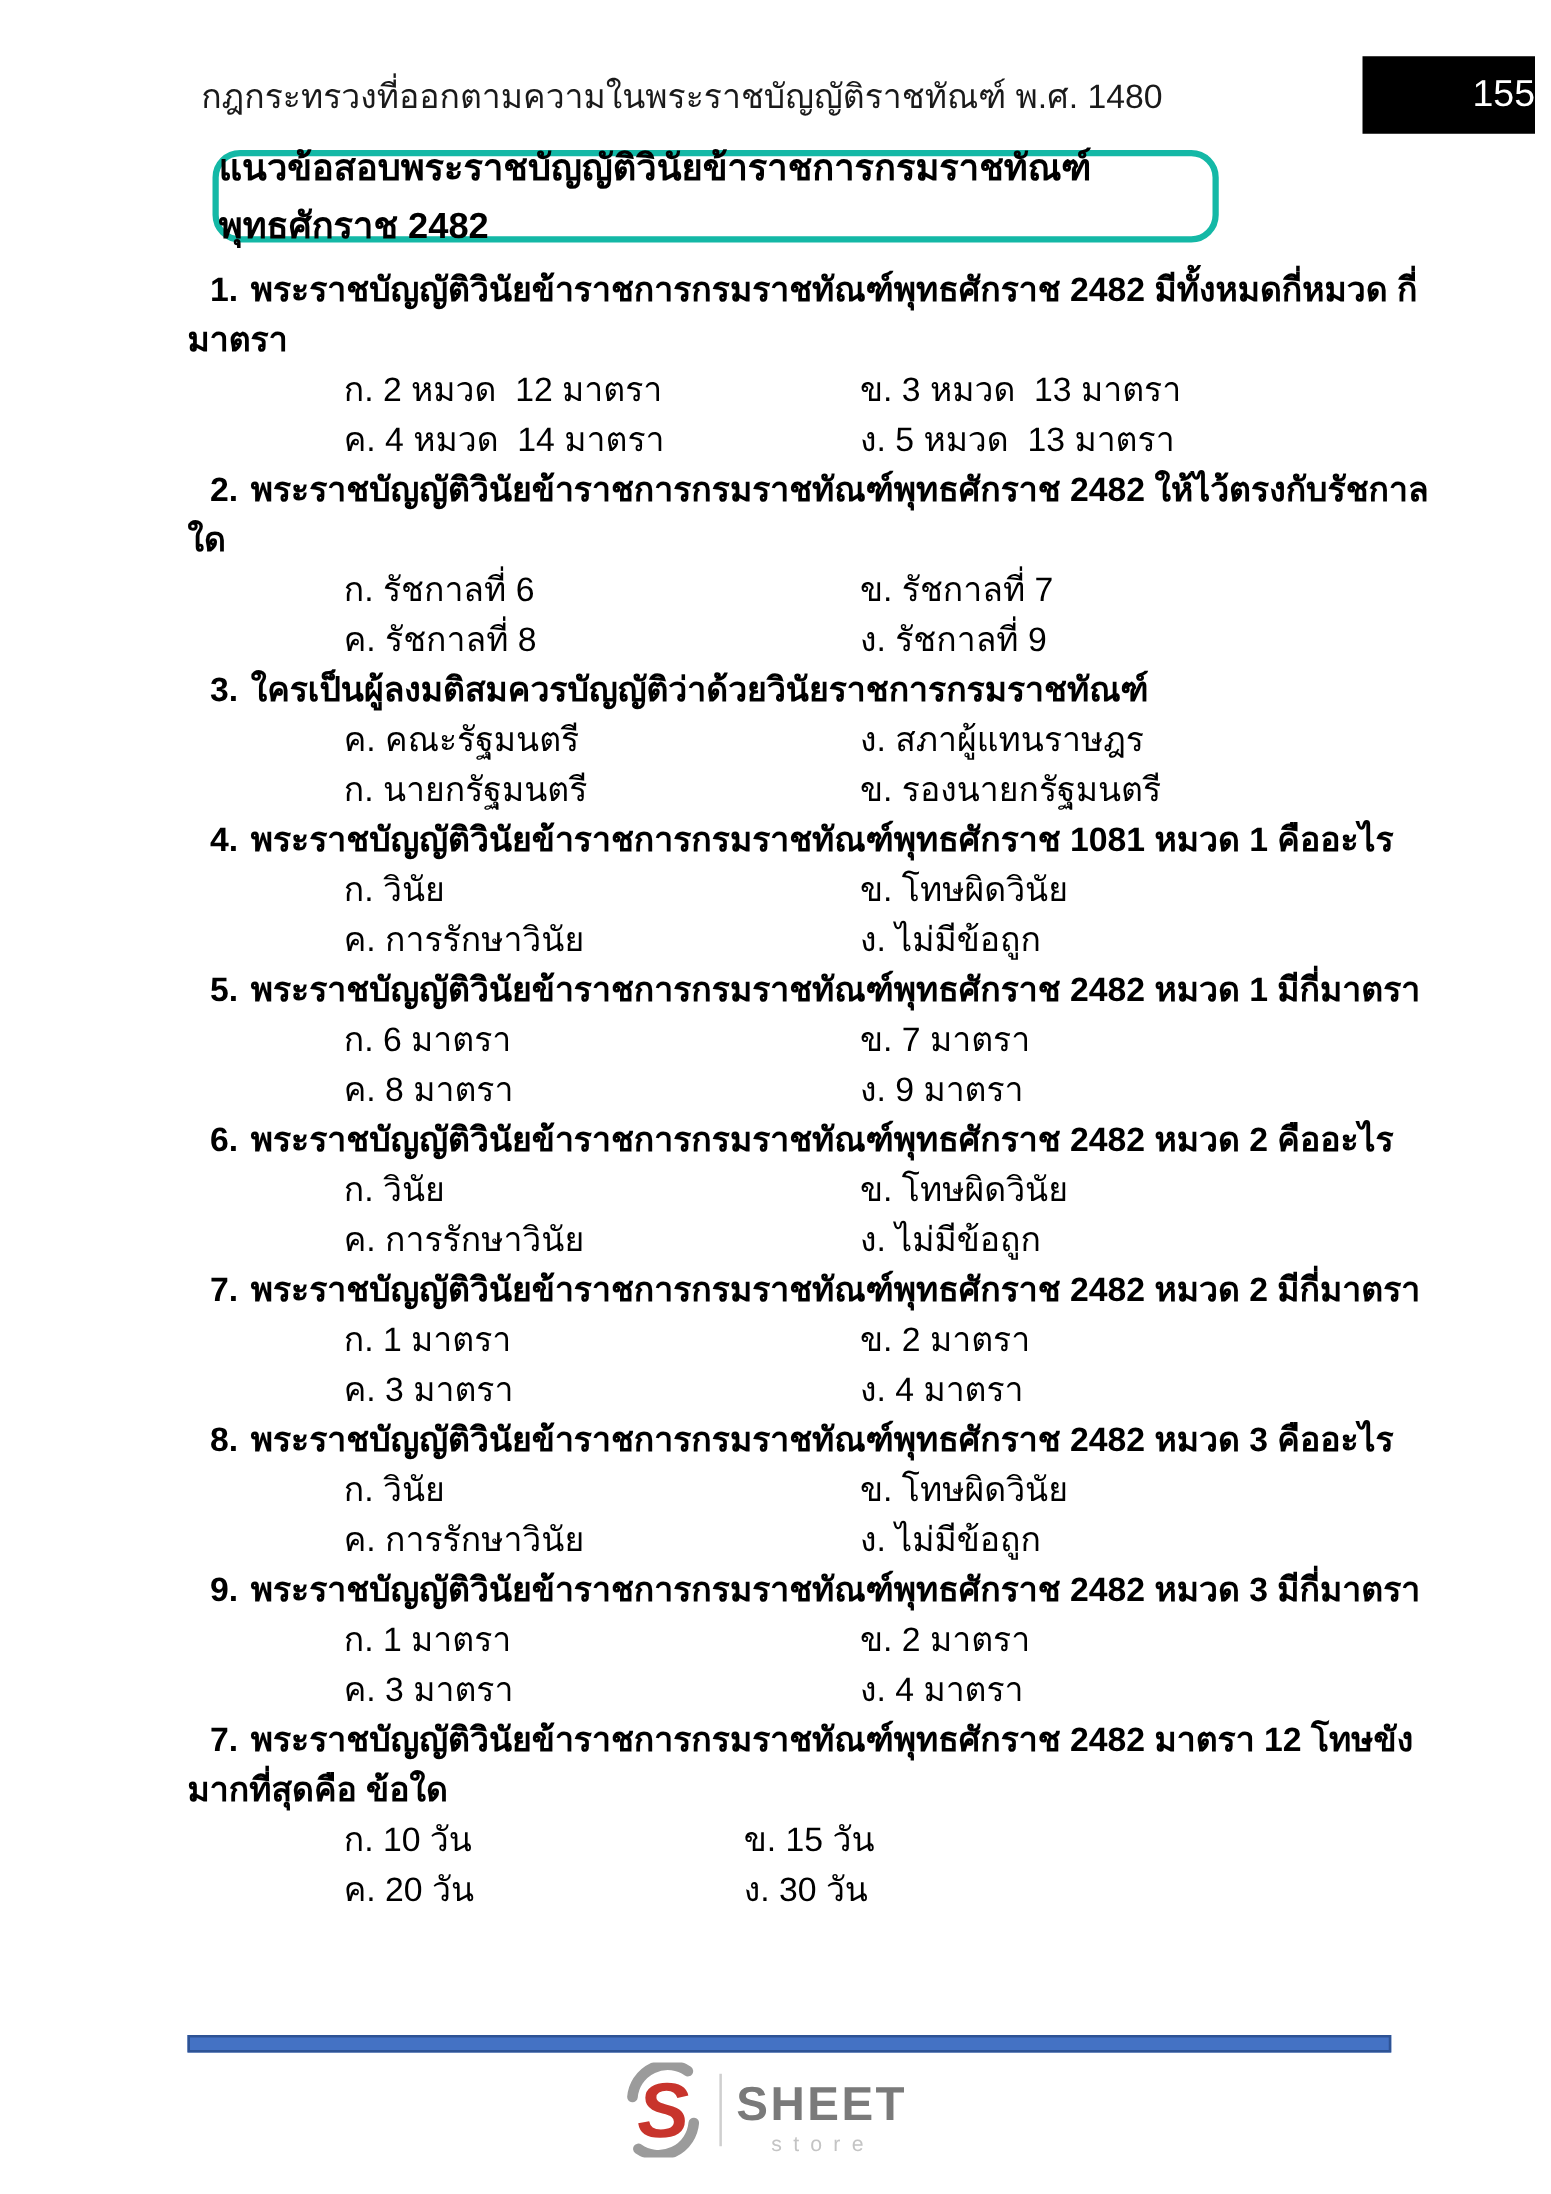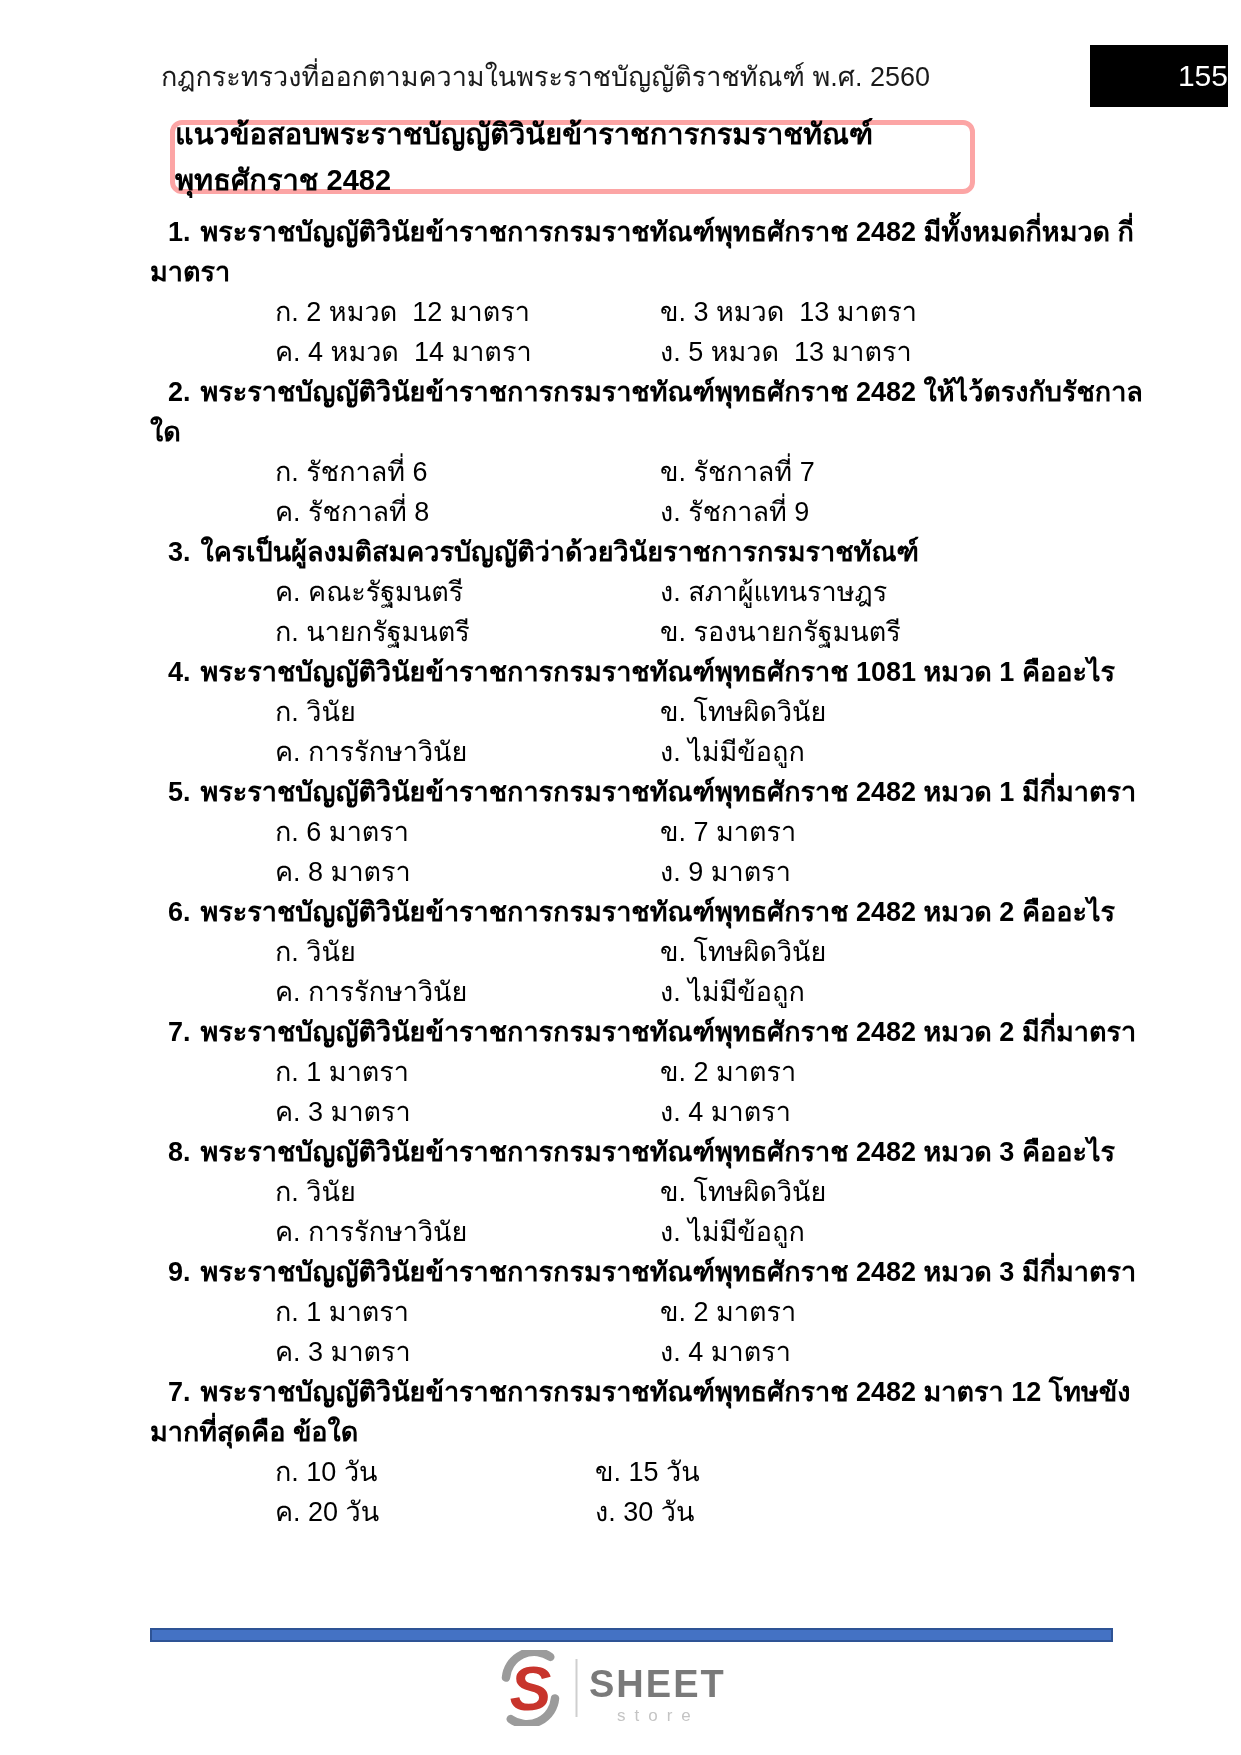--- a/index.html
+++ b/index.html
@@ -18,56 +18,56 @@
   }
   .page-badge{
     position:absolute;left:1090px;top:45px;width:138px;height:62px;
     background:#000000;color:#ffffff;
     display:flex;align-items:center;justify-content:flex-end;
     padding-right:0;box-sizing:border-box;font-size:30px;
   }
   
   .title-box{
     position:absolute;left:170px;top:120px;width:805px;height:74px;
-    box-sizing:border-box;border:5px solid #fca5a5;border-radius:12px;
+    box-sizing:border-box;border:5px solid #14b8a6;border-radius:22px;
     display:flex;align-items:center;justify-content:center;
   }
   .title-box .t{font-size:29px;font-weight:bold;color:#000;}
   
   .questions{position:absolute;left:150px;top:212px;width:1000px;}
   .q-line{
     font-weight:bold;font-size:27px;line-height:40px;
     text-indent:18px;color:#000;
   }
   .q-line .q-num{margin-right:10px;}
   .opt-row{position:relative;height:40px;font-size:27px;color:#000;}
   .opt-row .opt{position:absolute;top:0;line-height:40px;white-space:pre-wrap;margin-left:30px;}
   .opt.c1{left:95px;}
-  .opt.c2{left:480px;}
+  .opt.c2{left:508px;}
   .opts-narrow .opt.c2{left:415px;text-align:right;}
   
   .footer-bar{
     position:absolute;left:150px;top:1628px;width:963px;height:14px;
     box-sizing:border-box;background:#4472C4;border:2px solid #2E5395;
   }
   .footer-logo{
     position:absolute;top:1650px;left:50%;transform:translateX(-54%);
     display:flex;align-items:center;gap:12px;
   }
   .logo-divider{width:2px;height:58px;background:#cfcfcf;}
   .logo-text{display:flex;flex-direction:column;line-height:1;}
   .logo-title{font-size:38px;font-weight:bold;color:#7a7a7a;letter-spacing:2px;margin-top:13px;}
   .logo-subtitle{font-size:17px;color:#c4c4c4;letter-spacing:9px;margin-top:4px;margin-left:28px;}
 </style>
 </head>
 <body>
 
 <div class="page">
 
-  <div class="doc-header">กฎกระทรวงที่ออกตามความในพระราชบัญญัติราชทัณฑ์ พ.ศ. 2560</div>
+  <div class="doc-header">กฎกระทรวงที่ออกตามความในพระราชบัญญัติราชทัณฑ์ พ.ศ. 1480</div>
   <div class="page-badge">
     <span>155</span>
   </div>
 
   <div class="title-box">
     <span class="t">แนวข้อสอบพระราชบัญญัติวินัยข้าราชการกรมราชทัณฑ์พุทธศักราช 2482</span>
   </div>
 
   <div class="questions">
 

